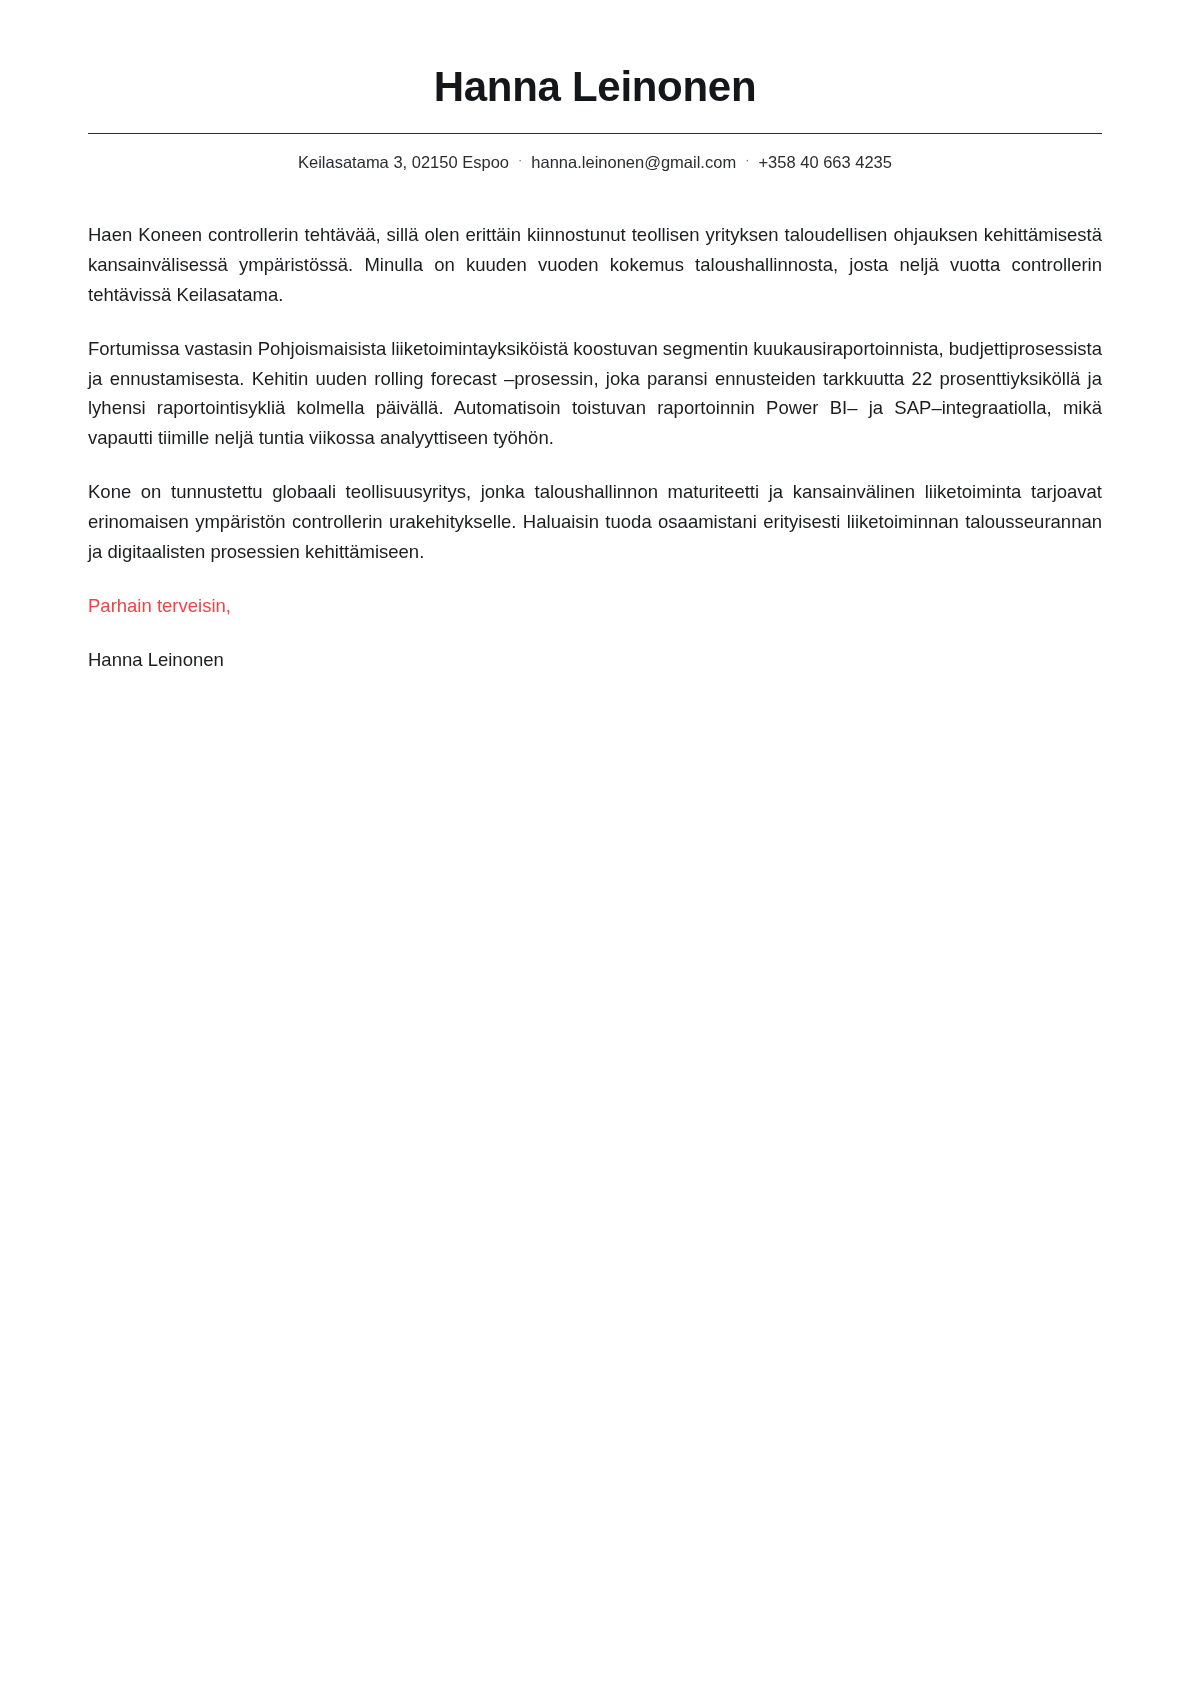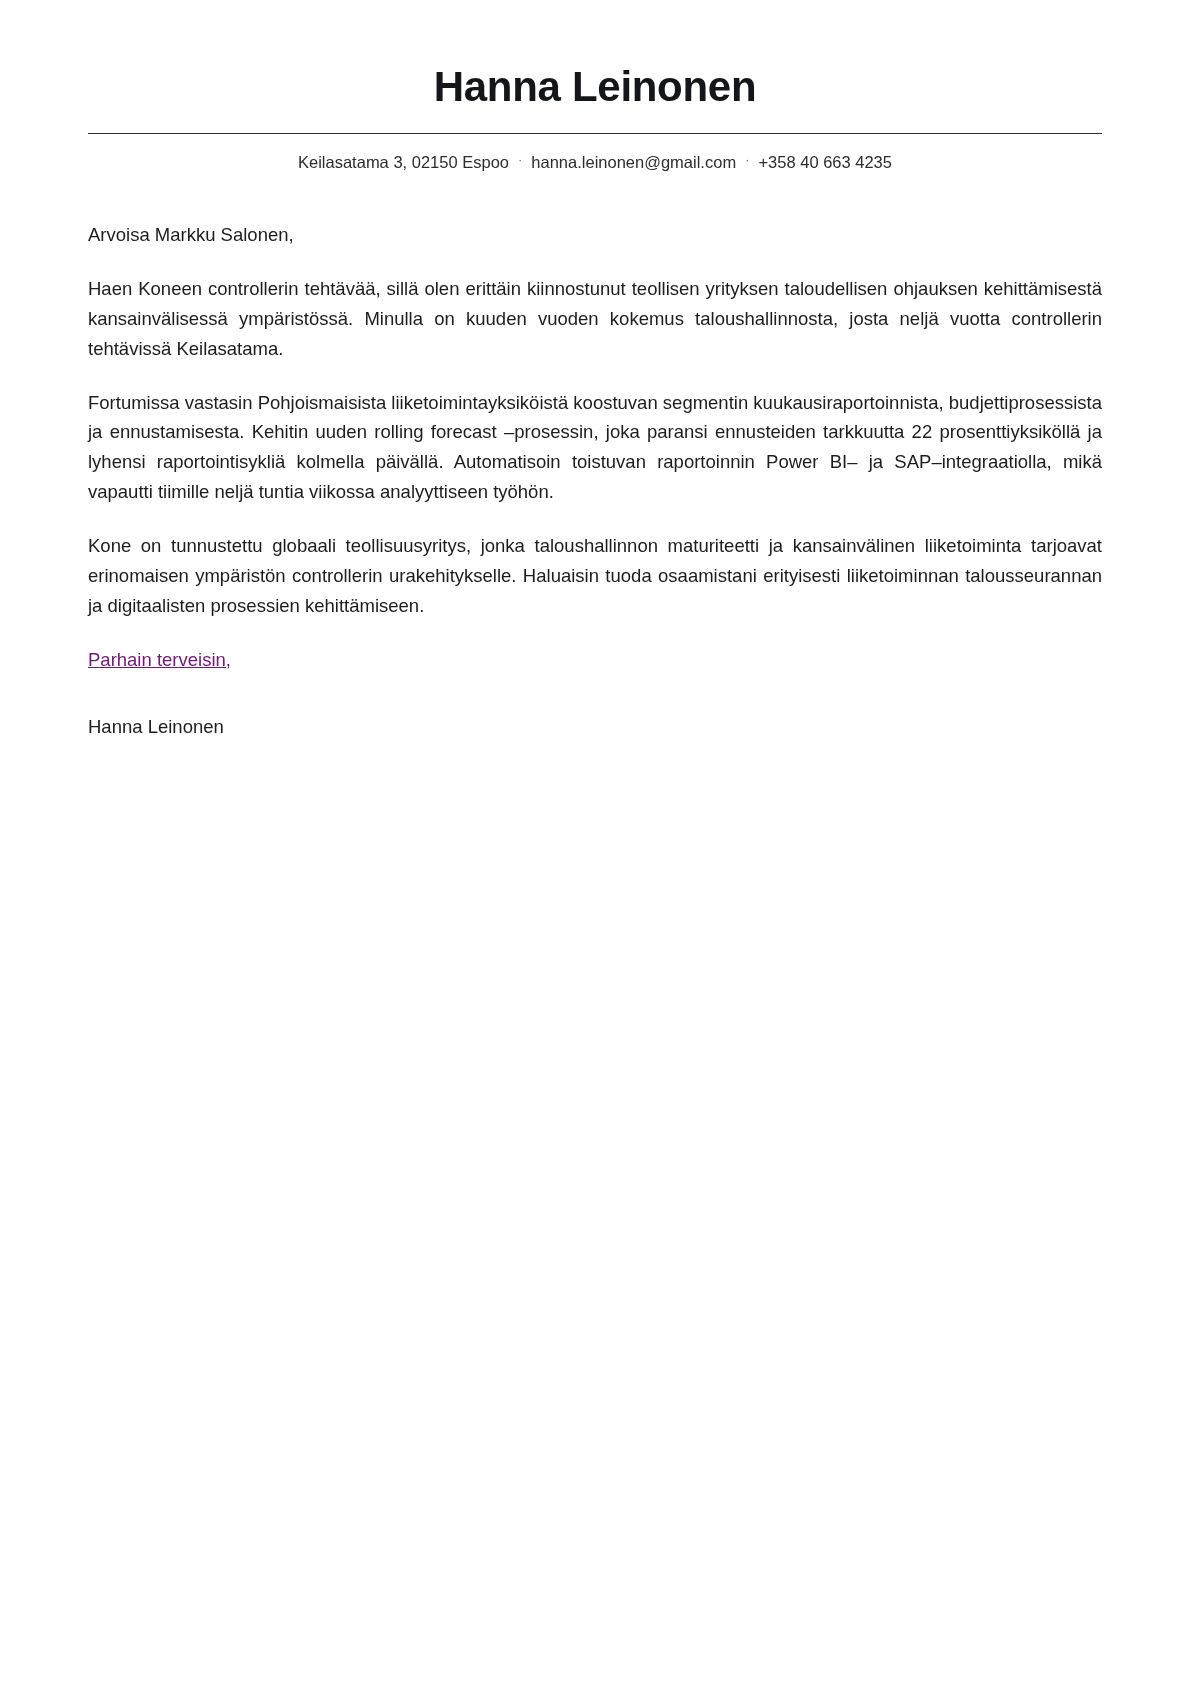--- a/index.html
+++ b/index.html
@@ -114,23 +114,22 @@
     font-size: 18.5px;
     line-height: 1.62;
     color: #1c1d1f;
     text-align: justify;
     text-justify: inter-word;
     margin: 0 0 24px 0;
   }
   .closing-line {
     font-size: 18.5px;
     line-height: 1.62;
-    color: #701a75;
-    margin: 0 0 37px 0;
-    text-decoration: underline;
+    color: #ef4444;
+    margin: 0 0 24px 0;
   }
   .signature-name {
     font-size: 18.5px;
     line-height: 1.62;
     color: #1c1d1f;
     margin: 0;
   }
 </style>
 </head>
 <body>
@@ -145,21 +144,20 @@
         <span class="contact-item">Keilasatama 3, 02150 Espoo</span>
         <span class="contact-sep">·</span>
         <span class="contact-item">hanna.leinonen@gmail.com</span>
         <span class="contact-sep">·</span>
         <span class="contact-item">+358 40 663 4235</span>
       </div>
     </div>
 
 
     <div class="letter-body">
-      <p class="salutation">Arvoisa Markku Salonen,</p>
       <p class="body-paragraph">Haen Koneen controllerin tehtävää, sillä olen erittäin kiinnostunut teollisen yrityksen taloudellisen ohjauksen kehittämisestä kansainvälisessä ympäristössä. Minulla on kuuden vuoden kokemus taloushallinnosta, josta neljä vuotta controllerin tehtävissä Keilasatama.</p>
       <p class="body-paragraph">Fortumissa vastasin Pohjoismaisista liiketoimintayksiköistä koostuvan segmentin kuukausiraportoinnista, budjettiprosessista ja ennustamisesta. Kehitin uuden rolling forecast –prosessin, joka paransi ennusteiden tarkkuutta 22 prosenttiyksiköllä ja lyhensi raportointisykliä kolmella päivällä. Automatisoin toistuvan raportoinnin Power BI– ja SAP–integraatiolla, mikä vapautti tiimille neljä tuntia viikossa analyyttiseen työhön.</p>
       <p class="body-paragraph">Kone on tunnustettu globaali teollisuusyritys, jonka taloushallinnon maturiteetti ja kansainvälinen liiketoiminta tarjoavat erinomaisen ympäristön controllerin urakehitykselle. Haluaisin tuoda osaamistani erityisesti liiketoiminnan talousseurannan ja digitaalisten prosessien kehittämiseen.</p>
       <p class="closing-line">Parhain terveisin,</p>
       <p class="signature-name">Hanna Leinonen</p>
     </div>
 
   </div>
 </div>
 

